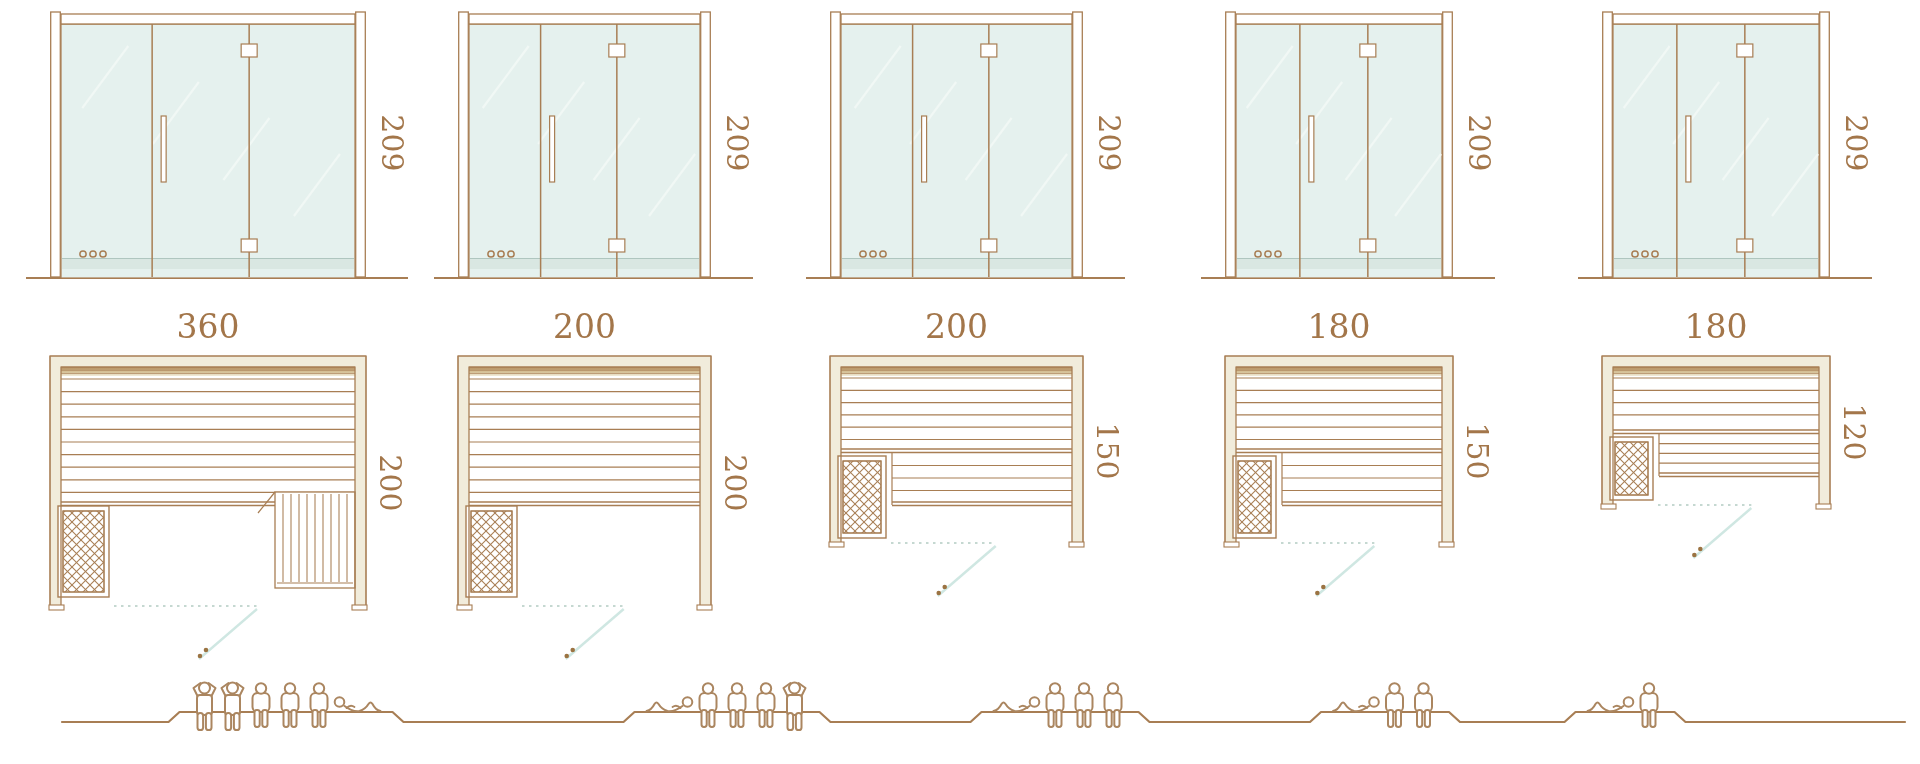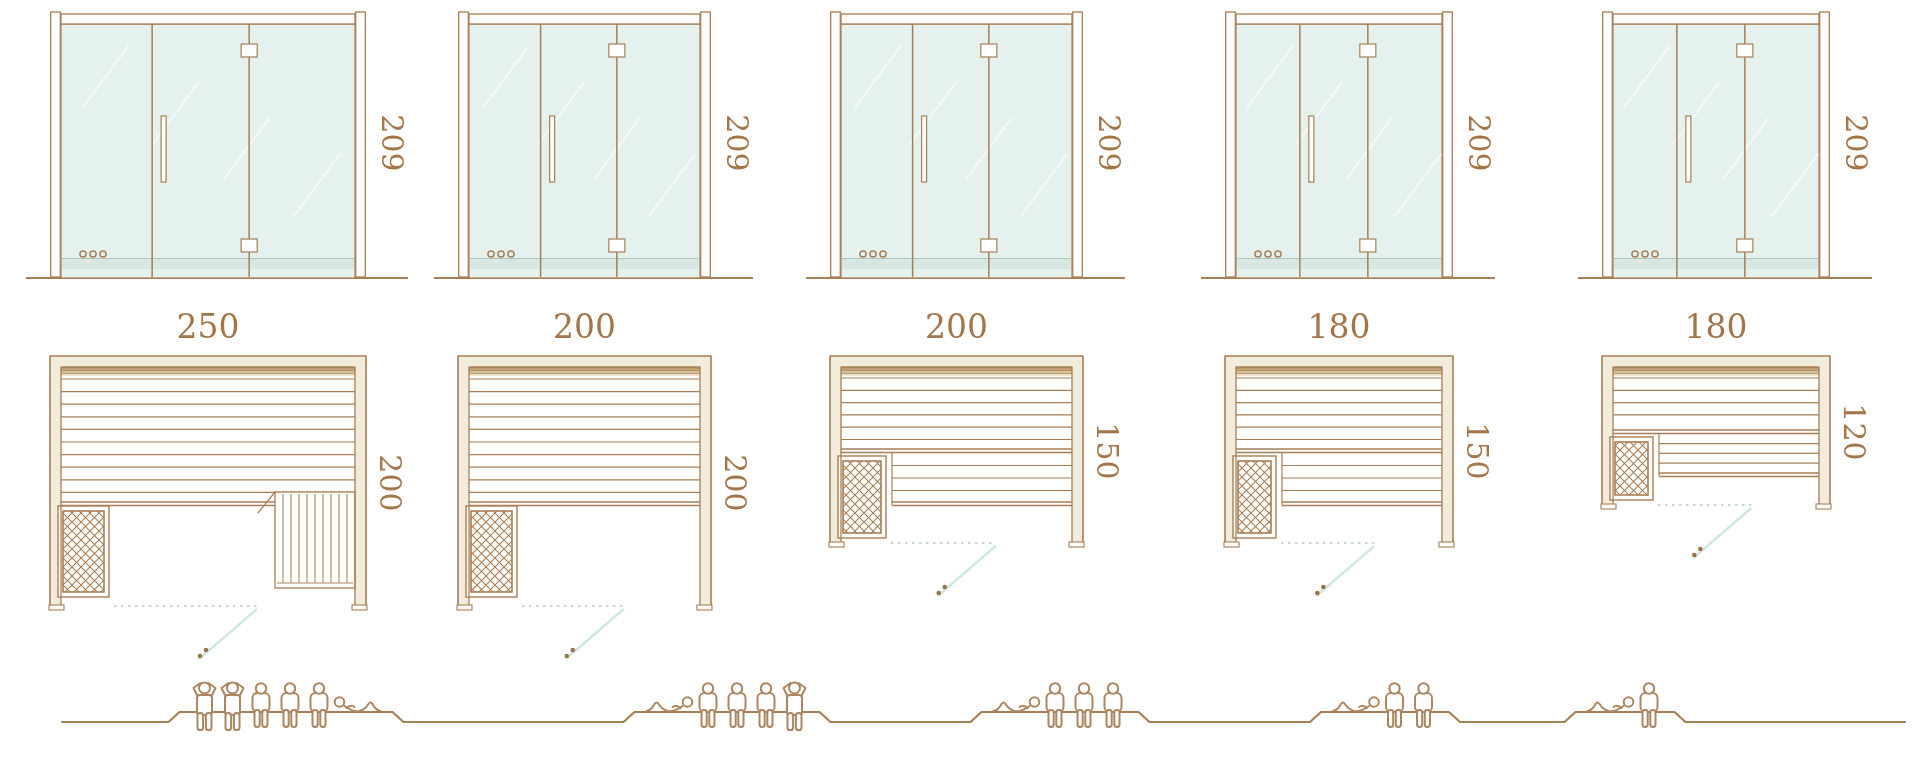--- a/index.html
+++ b/index.html
@@ -357,21 +357,21 @@
       <rect x="1650.3" y="710" width="5.2" height="17" fill="#ffffff" stroke="#ab8660" stroke-width="2" rx="2.4"></rect>
       <circle cx="1649" cy="688.5" r="5.2" fill="#ffffff" stroke="#ab8660" stroke-width="2"></circle>
     </svg>
 
   <div class="dim dim-h" style="left: 362px; top: 126px;">209</div>
   <div class="dim dim-h" style="left: 707px; top: 126px;">209</div>
   <div class="dim dim-h" style="left: 1079px; top: 126px;">209</div>
   <div class="dim dim-h" style="left: 1449px; top: 126px;">209</div>
   <div class="dim dim-h" style="left: 1826px; top: 126px;">209</div>
 
-  <div class="dim dim-w" style="left: 50px; width: 316px; top: 310px;">250</div>
+  <div class="dim dim-w" style="left: 50px; width: 316px; top: 310px;">360</div>
   <div class="dim dim-w" style="left: 458px; width: 253px; top: 310px;">200</div>
   <div class="dim dim-w" style="left: 830px; width: 253px; top: 310px;">200</div>
   <div class="dim dim-w" style="left: 1225px; width: 228px; top: 310px;">180</div>
   <div class="dim dim-w" style="left: 1602px; width: 228px; top: 310px;">180</div>
 
   <div class="dim dim-d" style="left: 360px; top: 465.5px;">200</div>
   <div class="dim dim-d" style="left: 705px; top: 465.5px;">200</div>
   <div class="dim dim-d" style="left: 1077px; top: 434px;">150</div>
   <div class="dim dim-d" style="left: 1447px; top: 434px;">150</div>
   <div class="dim dim-d" style="left: 1824px; top: 415px;">120</div>

